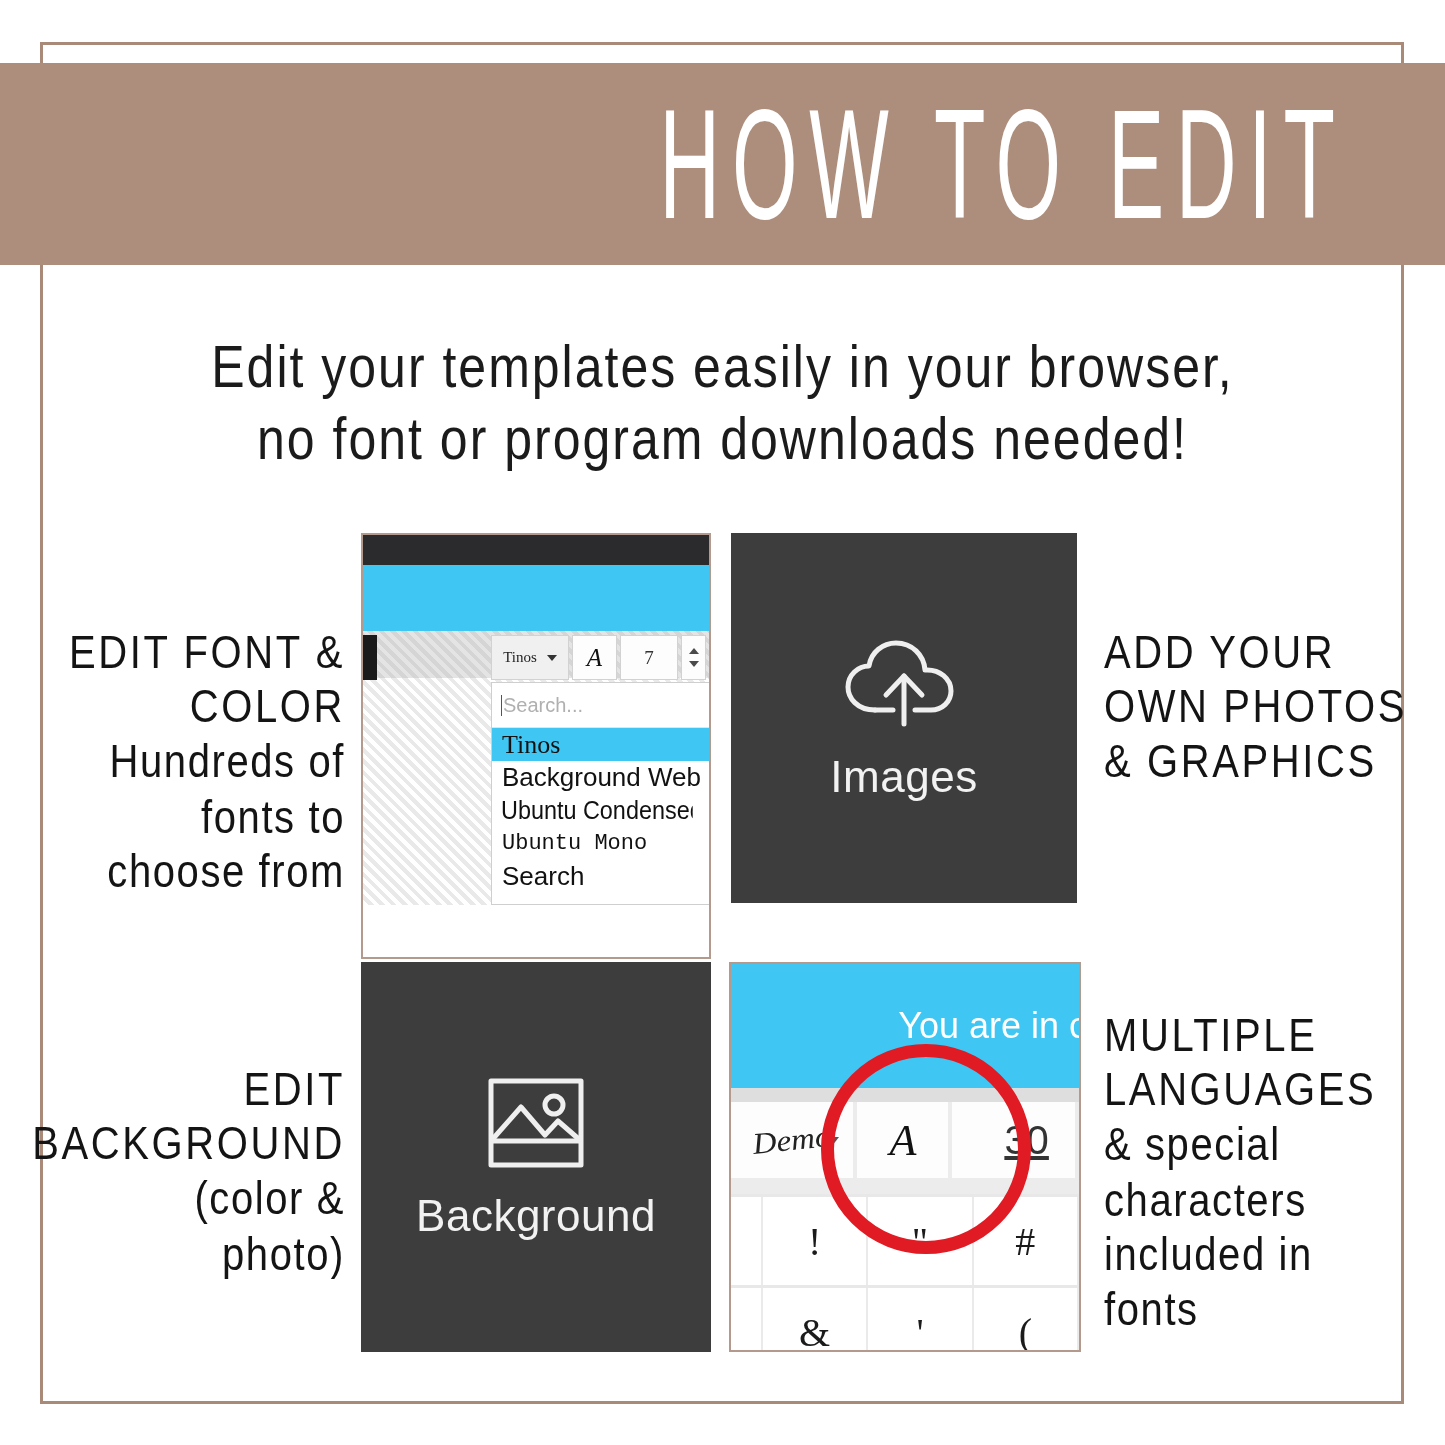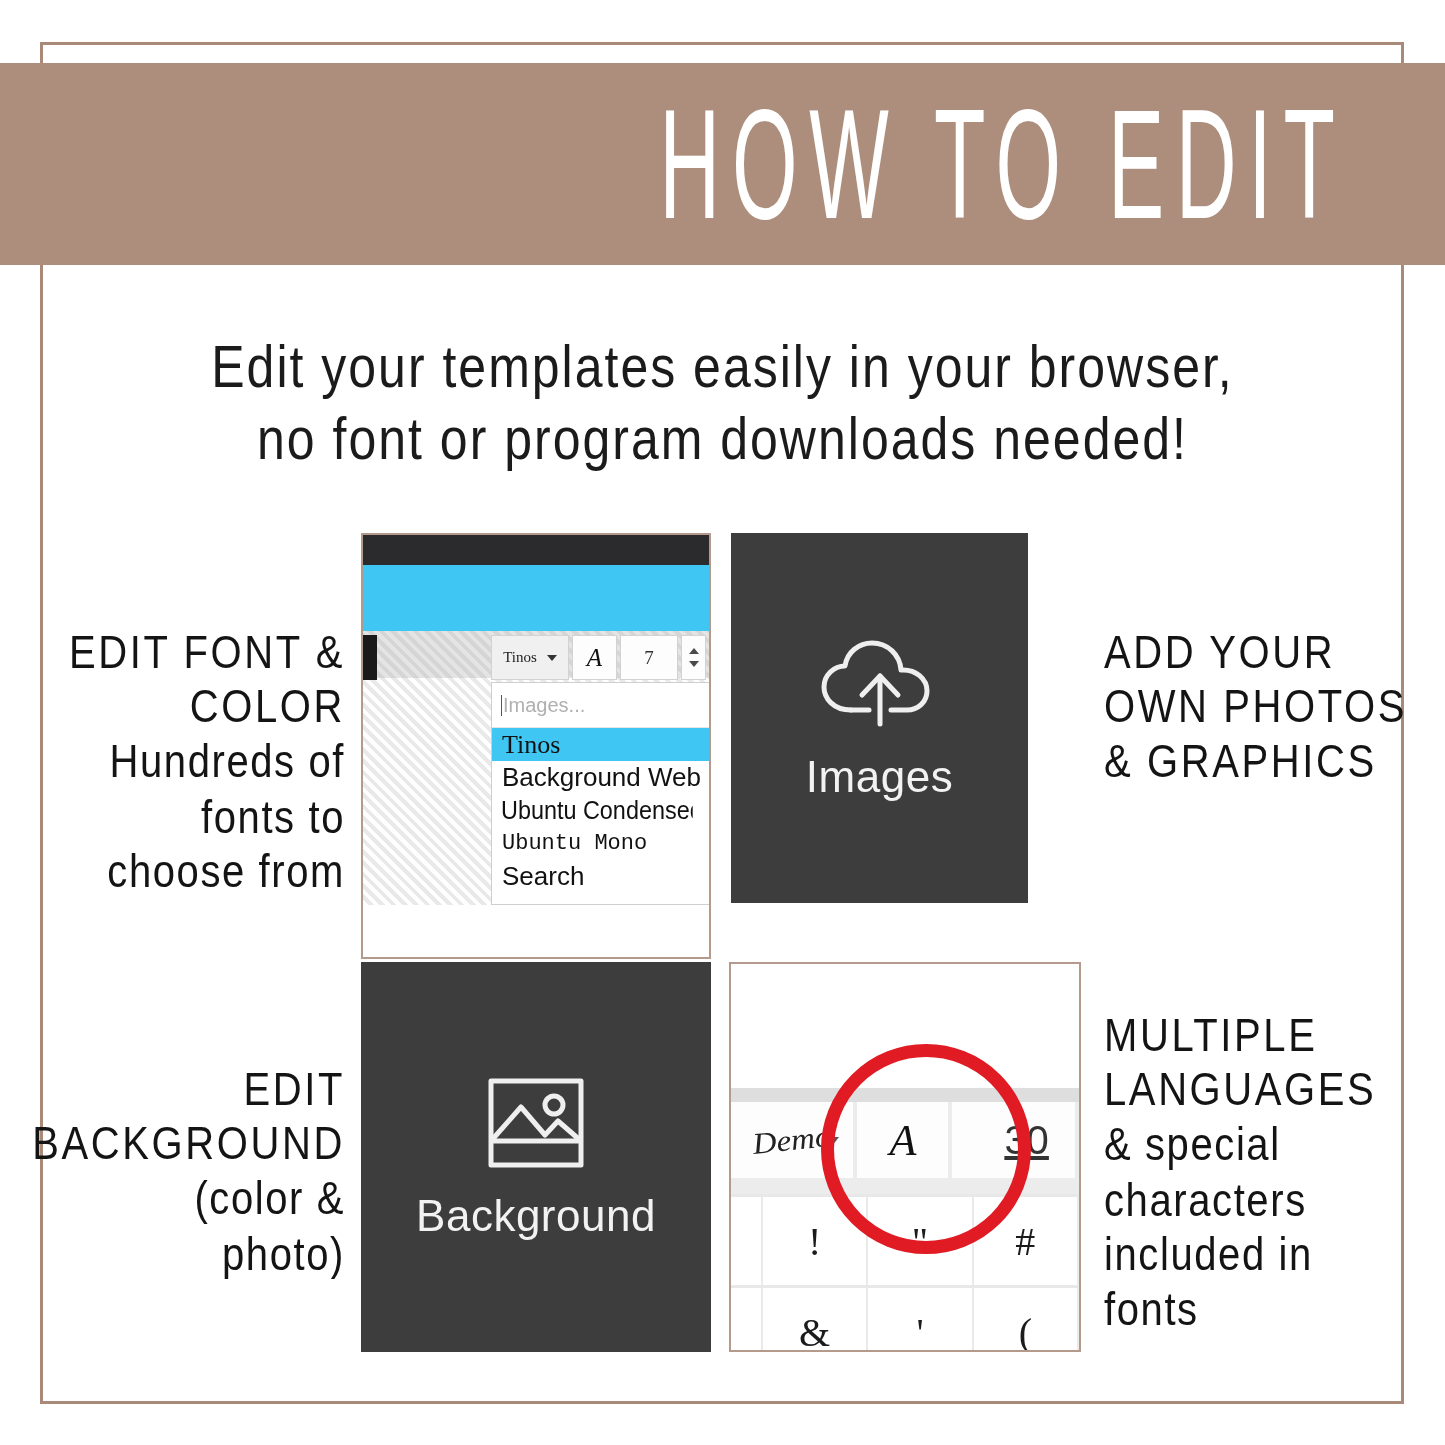--- a/index.html
+++ b/index.html
@@ -133,21 +133,21 @@
   .f-sans{font-family:"Liberation Sans",sans-serif;}
   .f-mono{font-family:"Liberation Mono",monospace;font-size:22px;}
   .f-cond{font-family:"Liberation Sans",sans-serif;transform:scaleX(.9);transform-origin:left center;}
 
   
   .tile{
     background:#3d3d3d;
     display:flex;flex-direction:column;align-items:center;justify-content:center;
     border:none;
   }
-  #panel-images{left:731px; top:533px; width:297px; height:370px;}
+  #panel-images{left:731px; top:533px; width:346px; height:370px;}
   #panel-background{left:361px; top:962px; width:350px; height:390px;}
   .tile .icon{margin-bottom:14px;}
   .tile .tile-label{
     color:#f2f2f2;font-size:44px;font-weight:300;
     font-family:"Liberation Sans",sans-serif;letter-spacing:.5px;
   }
 
   
   #panel-chars{left:729px; top:962px; width:352px; height:390px;}
   #p4-cyan{
@@ -238,21 +238,21 @@
     </div>
     <div id="p1-spin" class="tb-cell">
       <i class="up"></i>
       <i class="dn"></i>
     </div>
   </div>
 
   <div id="p1-dropdown">
     <div id="p1-search">
       <span class="caret-bar"></span>
-      <span>Images...</span>
+      <span>Search...</span>
     </div>
     <div class="fontitem sel f-tinos">
       <span>Tinos</span>
     </div>
     <div class="fontitem f-sans">
       <span>Background Web</span>
     </div>
     <div class="fontitem f-cond">
       <span>Ubuntu Condensed</span>
     </div>
@@ -296,20 +296,23 @@
       <rect x="8" y="8" width="90" height="84"></rect>
       <circle cx="71" cy="32" r="9"></circle>
       <path d="M8 68 L38 34 L62 62 L75 48 L98 68"></path>
       <path d="M8 68 L98 68"></path>
     </svg>
   </span>
   <span class="tile-label">Background</span>
 </div>
 
 <div id="panel-chars" class="panel">
+  <div id="p4-cyan">
+    <span>You are in c</span>
+  </div>
   <div id="p4-graystrip"></div>
 
   <div id="p4-toolbar">
     <div id="p4-demo" class="cell">
       <span class="scriptword">Demo</span>
       <span class="caret"></span>
     </div>
     <div id="p4-aglyph" class="cell">
       <span>A</span>
     </div>

